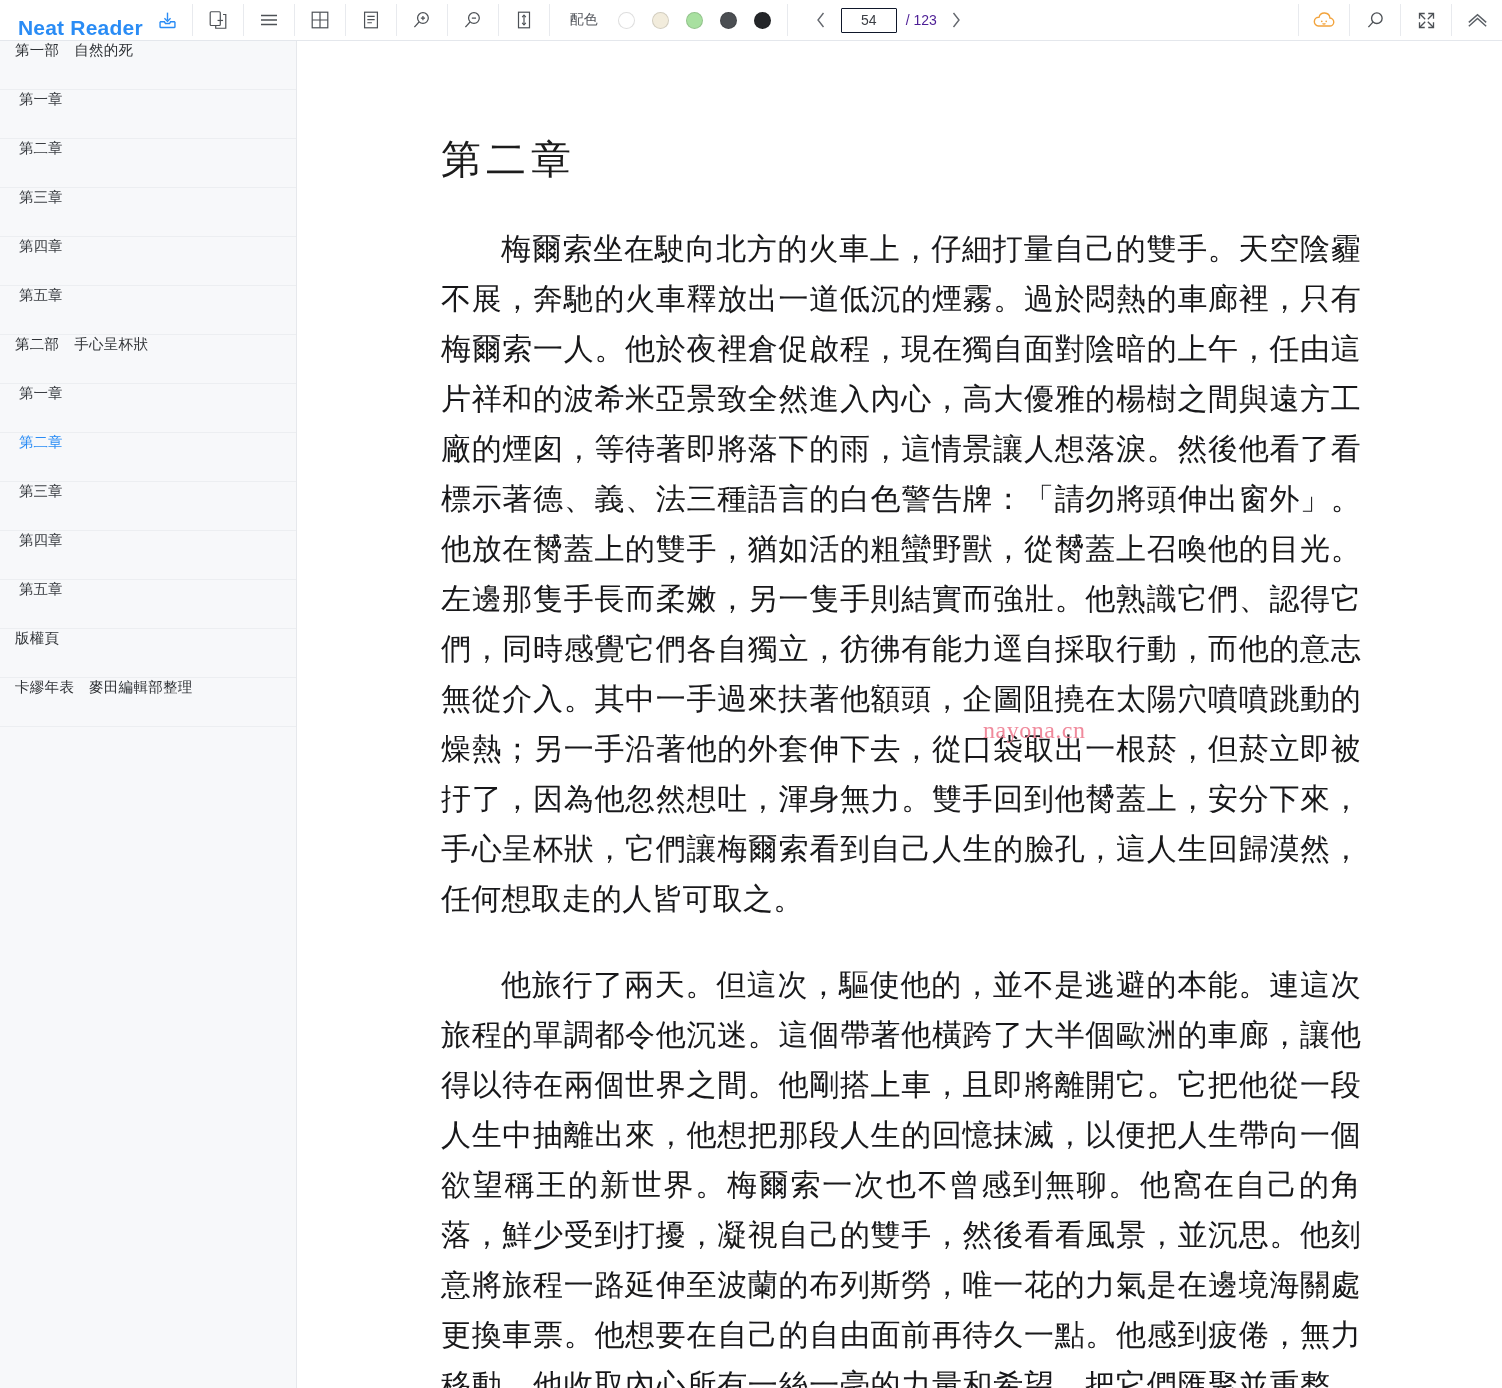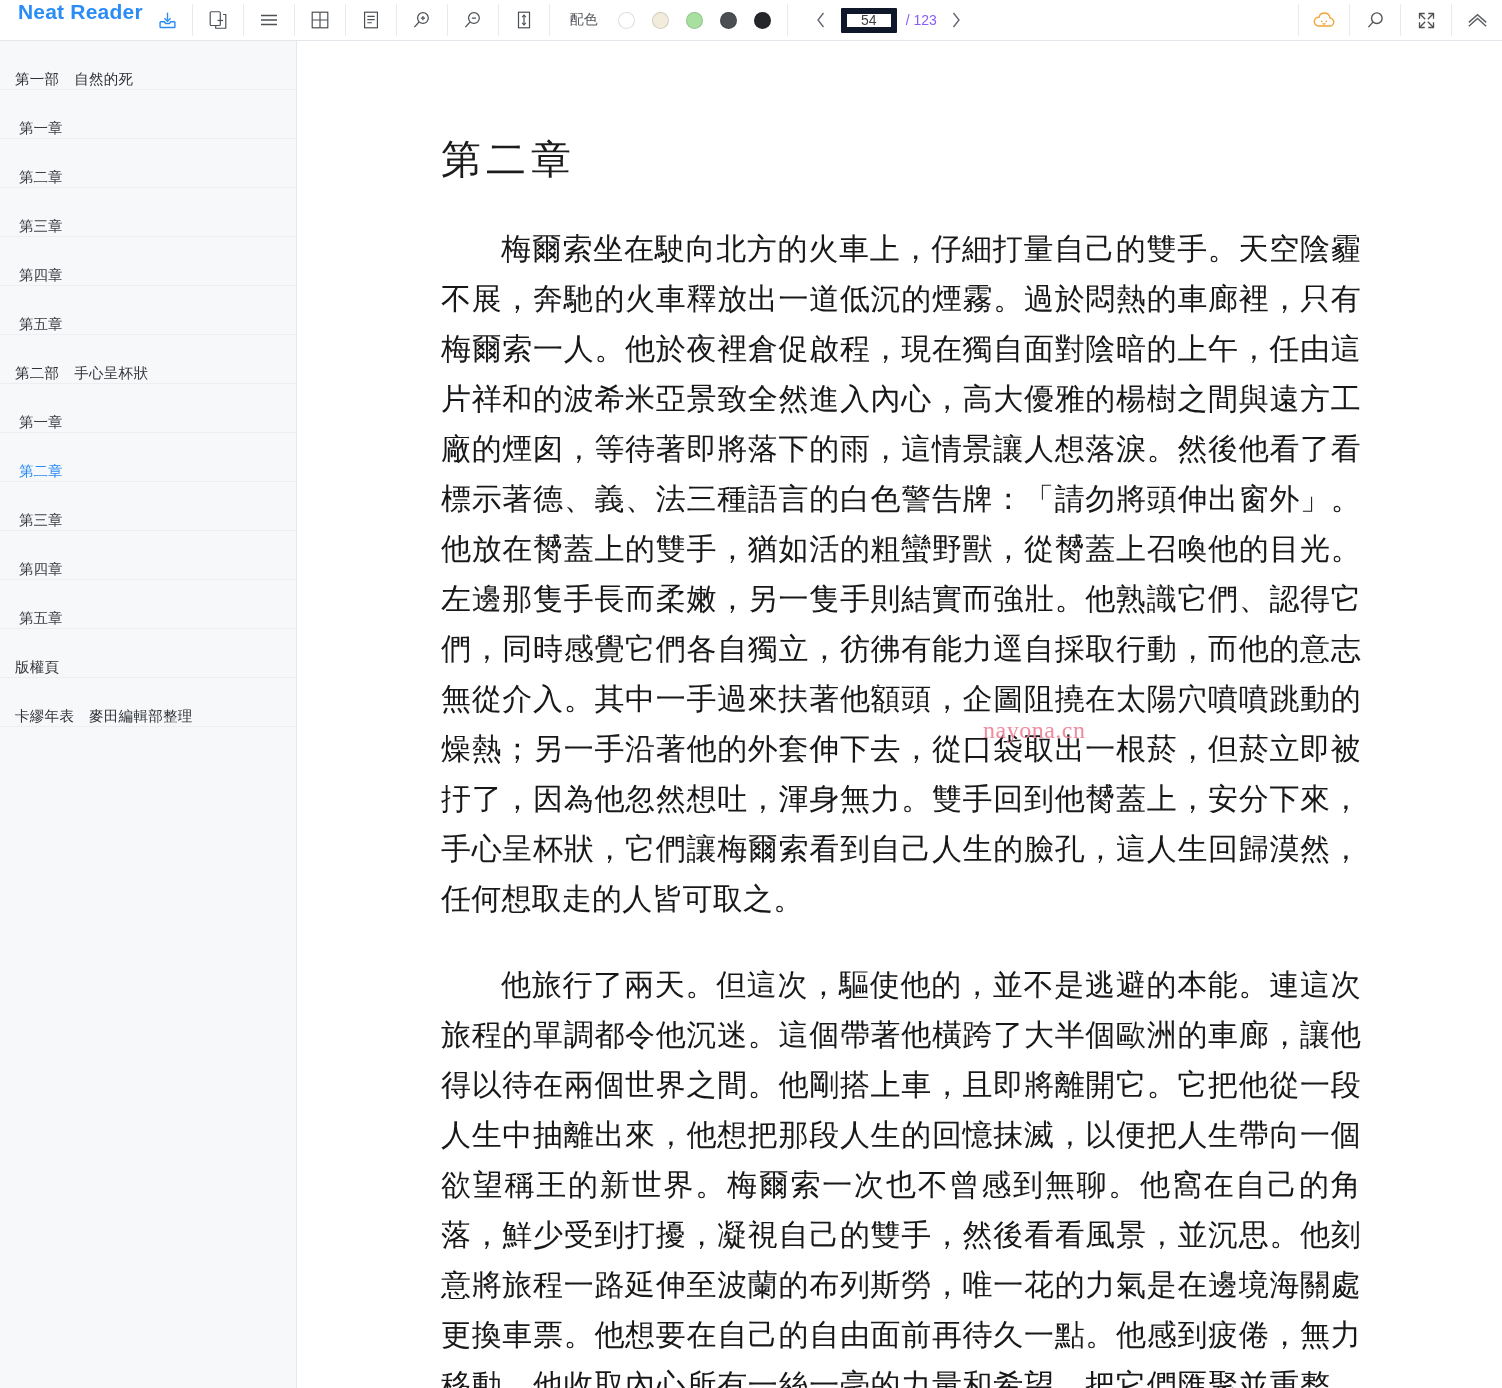--- a/index.html
+++ b/index.html
@@ -27,21 +27,21 @@
     height: 100%;
   }
   .tb-sep {
     width: 1px;
     background: #e8eaee;
     margin: 4px 0;
     align-self: stretch;
   }
   .brand {
     display: flex;
-    align-items: flex-start;
+    align-items: flex-end;
     height: 100%;
     padding: 0 14px 0 18px;
     gap: 14px;
   }
   .brand-name {
     color: #2a8cf5;
     font-size: 21px;
     font-weight: bold;
     letter-spacing: .2px;
     white-space: nowrap;
@@ -88,31 +88,31 @@
     width: 22px;
     height: 26px;
     display: flex;
     align-items: center;
     justify-content: center;
     cursor: pointer;
   }
   .page-input {
     width: 56px;
     height: 25px;
-    border: 6px solid #0f172a;
+    border: 1px solid #0f172a;
     background: #fff;
     text-align: center;
     font-size: 14px;
     color: #3c3f45;
     font-family: "Liberation Sans", sans-serif;
     border-radius: 1px;
   }
   .page-total {
     font-size: 14px;
-    color: #8b5cf6;
+    color: #4c1d95;
     white-space: nowrap;
     text-align: right;
   }
 
   .tb-right {
     margin-left: auto;
     display: flex;
     align-items: stretch;
     height: 100%;
   }
@@ -130,21 +130,21 @@
     width: 297px;
     height: 100%;
     background: #f7f8fa;
     border-right: 1px solid #e6e8ec;
     overflow: hidden;
     flex: 0 0 297px;
   }
   .toc-item {
     height: 49px;
     display: flex;
-    align-items: flex-end;
+    align-items: flex-start;
     border-bottom: 1px solid #eceef1;
     cursor: pointer;
     font-size: 14.5px;
     color: #2f3236;
     white-space: nowrap;
     overflow: hidden;
   }
   .toc-item.level-0 { padding-left: 15px; letter-spacing: .3px; }
   .toc-item.level-1 { padding-left: 19px; color: #3a3d42; }
   .toc-item.active { color: #2a8cf5; }

